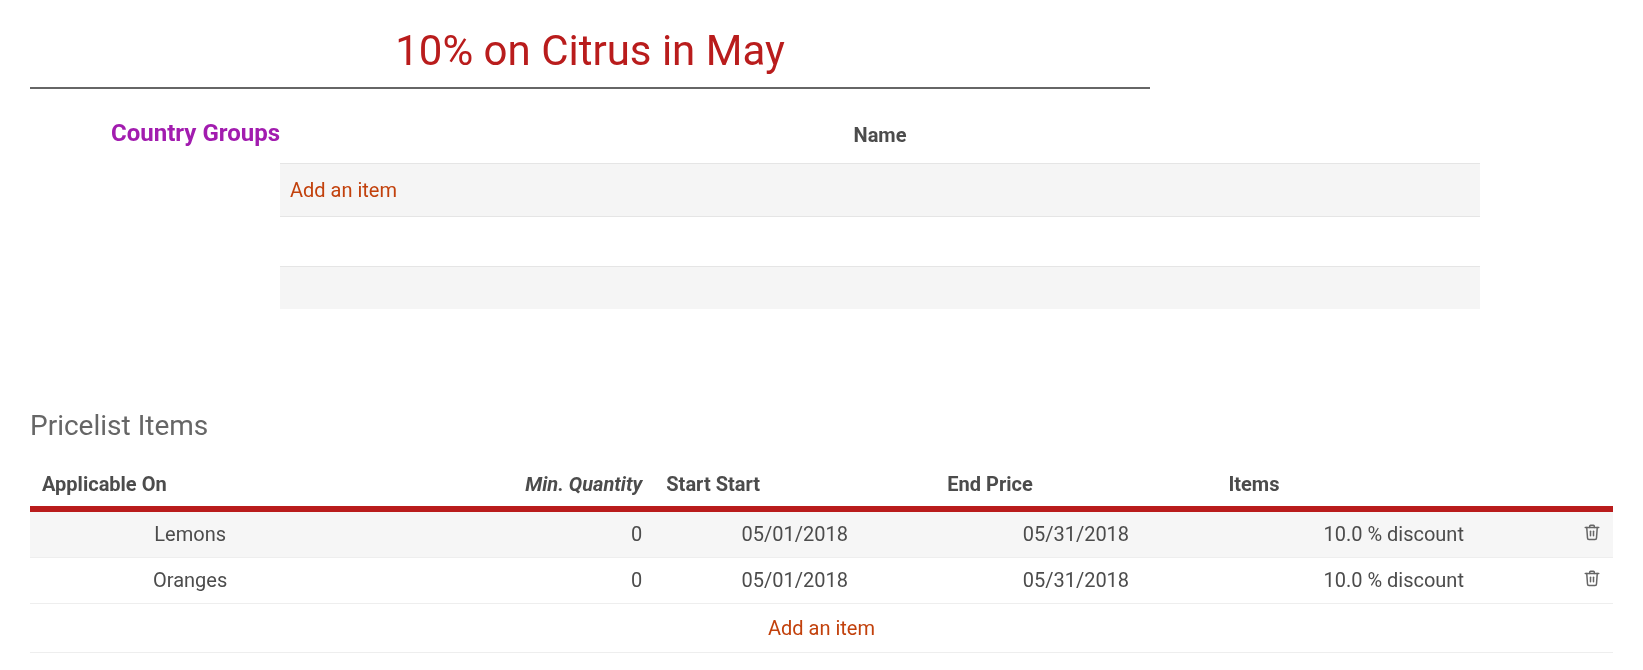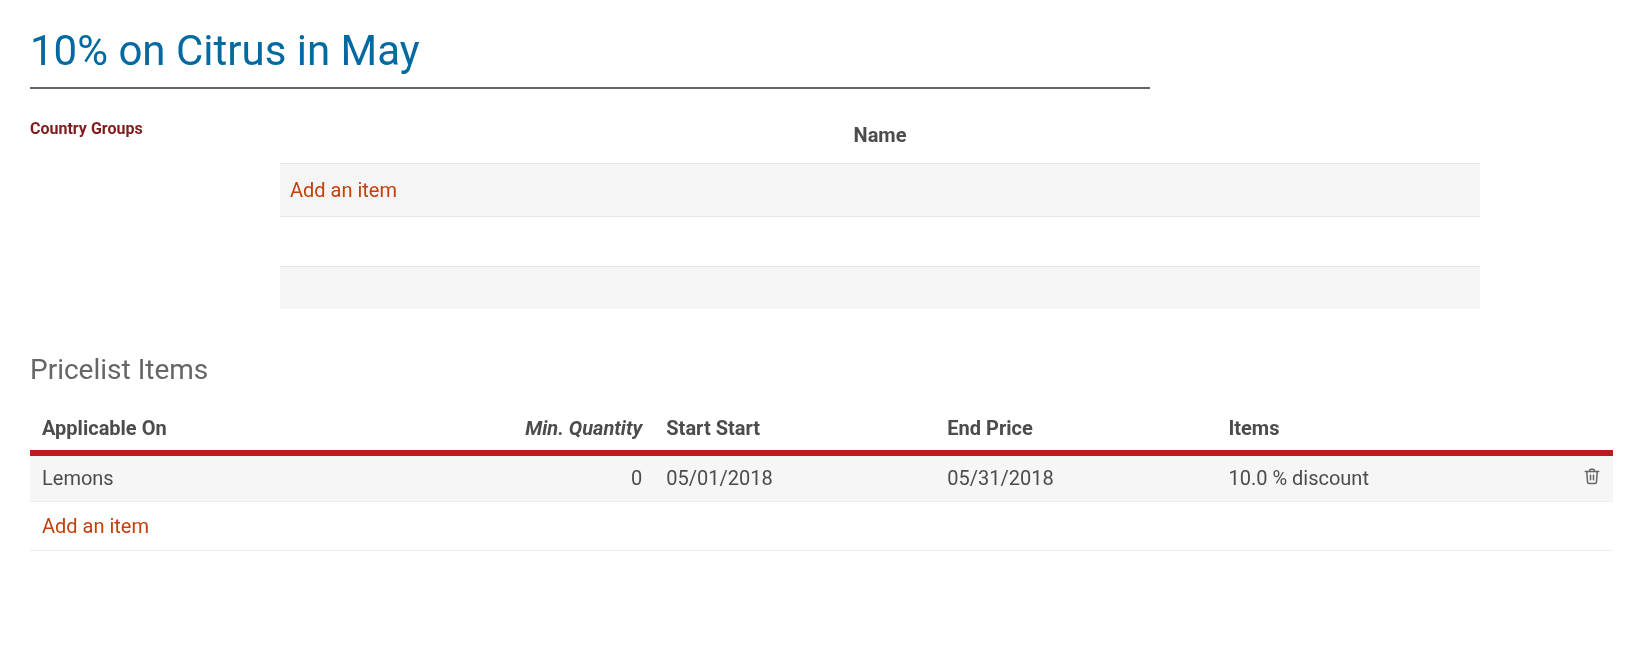--- a/index.html
+++ b/index.html
@@ -6,33 +6,35 @@
   body {
     font-family: -apple-system, BlinkMacSystemFont, "Segoe UI", Roboto, "Helvetica Neue", Arial, sans-serif;
     background: #fff;
     color: #4c4c4c;
     padding: 20px 30px;
     font-size: 20px;
   }
   .page-title {
     font-size: 42px;
     font-weight: 400;
-    color: #0369a1;
+    color: #b91c1c;
     padding: 6px 0 12px 0;
     border-bottom: 2px solid #666;
     width: 1120px;
     margin-bottom: 28px;
+    text-align: center;
   }
   .sheet { display: flex; }
   .left-label {
     width: 250px;
     font-weight: 700;
-    color: #7f1d1d;
-    font-size: 16px;
+    color: #a21caf;
+    font-size: 24px;
     padding-top: 2px;
+    text-align: right;
   }
   .right-content { flex: 1; max-width: 1200px; }
 
   .cg-table { width: 100%; border-collapse: collapse; }
   .cg-table th {
     text-align: center;
     font-weight: 700;
     color: #4c4c4c;
     padding: 6px 10px 16px 10px;
     font-size: 20px;
@@ -51,39 +53,40 @@
   .cg-footer-row td {
     background: #f5f5f5;
     border-top: 1px solid #e5e5e5;
     height: 42px;
   }
 
   .section-title {
     font-size: 28px;
     font-weight: 400;
     color: #666;
-    margin: 44px 0 20px 0;
+    margin: 100px 0 20px 0;
   }
 
   .pl-table { width: 100%; border-collapse: collapse; }
   .pl-table th {
     text-align: left;
     font-weight: 700;
     color: #4c4c4c;
     padding: 10px 12px;
     font-size: 20px;
     border-bottom: 6px solid #b91c1c;
   }
   .pl-table th.num { text-align: right; font-style: italic; }
   .pl-table th.action { width: 40px; }
   .pl-table td {
     padding: 10px 12px;
     color: #4c4c4c;
     font-size: 20px;
     border-bottom: 1px solid #eee;
+    text-align: center;
   }
   .pl-table tr.striped td { background: #f6f6f6; }
   .pl-table td.num { text-align: right; }
   .pl-table td.action { text-align: right; width: 40px; }
   .trash-icon { cursor: pointer; color: #666; display: inline-block; }
   .trash-icon svg { width: 18px; height: 20px; }
   .pl-add-row td {
     padding: 12px 12px;
     color: #00a09d;
     cursor: pointer;
@@ -142,17 +145,31 @@
         <td>05/31/2018</td>
         <td>10.0 % discount</td>
         <td class="action"><span class="trash-icon"><svg viewBox="0 0 24 24" fill="none" stroke="currentColor" stroke-width="2" stroke-linecap="round" stroke-linejoin="round">
               <polyline points="3 6 5 6 21 6"></polyline>
               <path d="M19 6l-1 14a2 2 0 0 1-2 2H8a2 2 0 0 1-2-2L5 6"></path>
               <path d="M10 11v6"></path>
               <path d="M14 11v6"></path>
               <path d="M9 6V4a1 1 0 0 1 1-1h4a1 1 0 0 1 1 1v2"></path>
             </svg></span></td>
       </tr>
+      <tr>
+        <td>Oranges</td>
+        <td class="num">0</td>
+        <td>05/01/2018</td>
+        <td>05/31/2018</td>
+        <td>10.0 % discount</td>
+        <td class="action"><span class="trash-icon"><svg viewBox="0 0 24 24" fill="none" stroke="currentColor" stroke-width="2" stroke-linecap="round" stroke-linejoin="round">
+              <polyline points="3 6 5 6 21 6"></polyline>
+              <path d="M19 6l-1 14a2 2 0 0 1-2 2H8a2 2 0 0 1-2-2L5 6"></path>
+              <path d="M10 11v6"></path>
+              <path d="M14 11v6"></path>
+              <path d="M9 6V4a1 1 0 0 1 1-1h4a1 1 0 0 1 1 1v2"></path>
+            </svg></span></td>
+      </tr>
       <tr class="pl-add-row">
         <td colspan="6"><span class="add-link">Add an item</span></td>
       </tr>
     </tbody>
 </table>
 
 </body></html>

